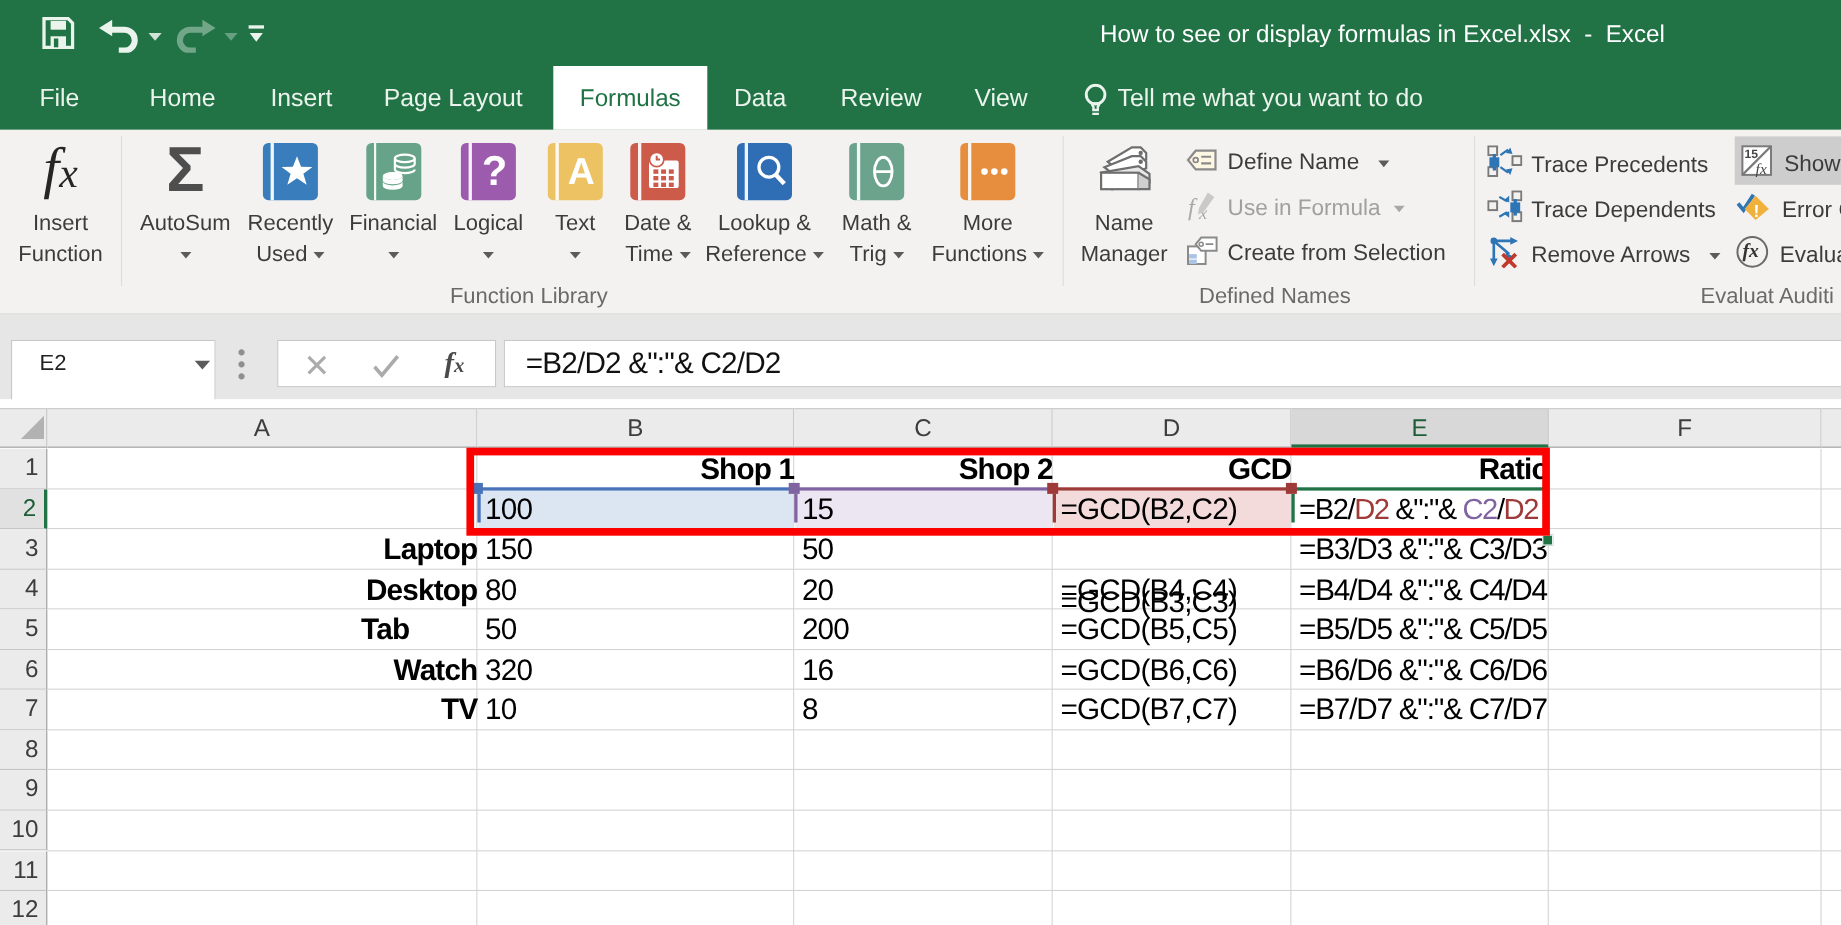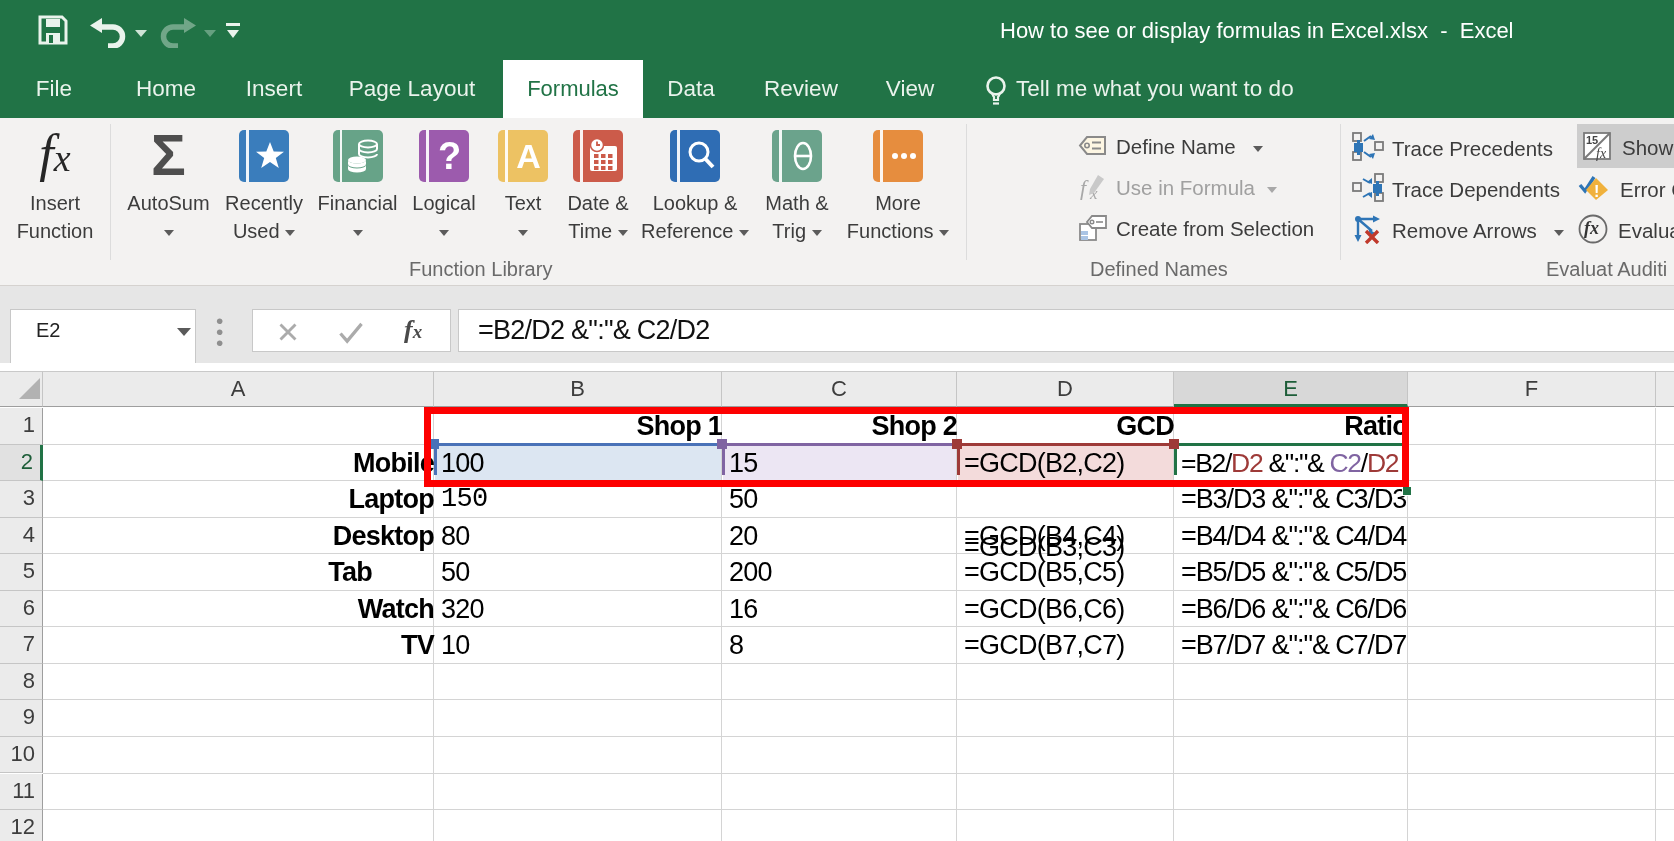--- a/index.html
+++ b/index.html
@@ -203,20 +203,36 @@
             <circle cx="17" cy="18" r="3" fill="#fff"></circle>
             <circle cx="26" cy="18" r="3" fill="#fff"></circle>
       </svg>
         </div>
     </div>
     More<br>Functions <span class="darr"></span>
   </div>
   <div class="grouplabel" style="left:409px;">Function Library</div>
   <div class="gsep" style="left:966px;"></div>
 
+  <div class="tbtn" style="left:967px;width:110px;">
+    <div class="ic" style="width:58px;height:52px;">
+      <svg width="58" height="52" viewBox="0 0 58 52">
+        <g fill="#fff" stroke="#6e6e6e" stroke-width="2">
+          <path d="M14 17 L36 4 L44 4 L49 9 L49 15 L27 28 Z"></path>
+          <path d="M11 22 L36 12 L44 12 L49 17 L49 23 L25 33 Z"></path>
+          <path d="M8 27 L42 21 L52 28 L52 36 L18 42 Z" fill="#e8e8e8"></path>
+          <rect x="8" y="27" width="34" height="15"></rect>
+          <path d="M42 27 L52 33 L52 42 L42 42" fill="#cfcfcf"></path>
+        </g>
+        <circle cx="44" cy="9" r="2" fill="#6e6e6e"></circle>
+        <circle cx="44" cy="17" r="2" fill="#6e6e6e"></circle>
+      </svg>
+    </div>
+    Name<br>Manager
+  </div>
   <div class="smallrow" style="left:1078px;top:14px;">
     <svg width="30" height="28" viewBox="0 0 30 28">
       <path d="M9 5 L27 5 L27 22 L9 22 L2 13.5 Z" fill="#fdf6e3" stroke="#8a8a8a" stroke-width="2"></path>
       <circle cx="9" cy="13.5" r="2.2" fill="none" stroke="#8a8a8a" stroke-width="1.6"></circle>
       <line x1="14" y1="10.5" x2="23" y2="10.5" stroke="#8a8a8a" stroke-width="2"></line>
       <line x1="14" y1="16.5" x2="23" y2="16.5" stroke="#8a8a8a" stroke-width="2"></line>
     </svg>Define Name&nbsp;&nbsp; <span class="darr"></span>
   </div>
   <div class="smallrow" style="left:1078px;top:55px;color:#a0a0a0;">
     <svg width="30" height="28" viewBox="0 0 30 28">
@@ -354,26 +370,25 @@
     <div class="gl-h" style="left:43px;top:372.95px;width:1632px;"></div>
     <div class="gl-h" style="left:43px;top:409.5px;width:1632px;"></div>
     <div class="gl-h" style="left:43px;top:446.05px;width:1632px;"></div>
     <div class="abs" style="left:435px;top:82.55px;width:286px;height:34.55px;background:#dce6f2;"></div>
     <div class="abs" style="left:723px;top:82.55px;width:233px;height:34.55px;background:#ece6f3;"></div>
     <div class="abs" style="left:958px;top:82.55px;width:215px;height:34.55px;background:#f3dbdb;"></div>
     <div class="cell bold" style="left:434px;width:288px;top:45px;height:36.55px;line-height:36.55px;">Shop 1</div>
     <div class="cell bold" style="left:722px;width:235px;top:45px;height:36.55px;line-height:36.55px;">Shop 2</div>
     <div class="cell bold" style="left:957px;width:217px;top:45px;height:36.55px;line-height:36.55px;">GCD</div>
     <div class="cell bold" style="left:1174px;width:234px;top:45px;height:36.55px;line-height:36.55px;">Ratio</div>
-    <div class="cell bold" style="left:43px;width:391px;top:81.55px;height:36.55px;line-height:36.55px;">Mobile</div>
     <div class="cell" style="left:434px;width:288px;top:81.55px;height:36.55px;line-height:36.55px;">100</div>
     <div class="cell" style="left:722px;width:235px;top:81.55px;height:36.55px;line-height:36.55px;">15</div>
     <div class="cell" style="left:957px;width:217px;top:81.55px;height:36.55px;line-height:36.55px;">=GCD(B2,C2)</div>
     <div class="cell bold" style="left:43px;width:391px;top:118.1px;height:36.55px;line-height:36.55px;">Laptop</div>
-    <div class="cell" style="left:434px;width:288px;top:118.1px;height:36.55px;line-height:36.55px;font-family:Liberation Mono, monospace;">150</div>
+    <div class="cell" style="left:434px;width:288px;top:118.1px;height:36.55px;line-height:36.55px;">150</div>
     <div class="cell" style="left:722px;width:235px;top:118.1px;height:36.55px;line-height:36.55px;">50</div>
     <div class="cell" style="left:957px;width:217px;top:118.1px;height:36.55px;line-height:36.55px;margin-top:48px;">=GCD(B3,C3)</div>
     <div class="cell" style="left:1174px;width:234px;top:118.1px;height:36.55px;line-height:36.55px;letter-spacing:-1.1px;">=B3/D3 &amp;":"&amp; C3/D3</div>
     <div class="cell bold" style="left:43px;width:391px;top:154.64999999999998px;height:36.55px;line-height:36.55px;">Desktop</div>
     <div class="cell" style="left:434px;width:288px;top:154.64999999999998px;height:36.55px;line-height:36.55px;">80</div>
     <div class="cell" style="left:722px;width:235px;top:154.64999999999998px;height:36.55px;line-height:36.55px;">20</div>
     <div class="cell" style="left:957px;width:217px;top:154.64999999999998px;height:36.55px;line-height:36.55px;">=GCD(B4,C4)</div>
     <div class="cell" style="left:1174px;width:234px;top:154.64999999999998px;height:36.55px;line-height:36.55px;letter-spacing:-1.1px;">=B4/D4 &amp;":"&amp; C4/D4</div>
     <div class="cell bold" style="left:33px;width:339px;top:191.2px;height:36.55px;line-height:36.55px;">Tab</div>
     <div class="cell" style="left:434px;width:288px;top:191.2px;height:36.55px;line-height:36.55px;">50</div>

